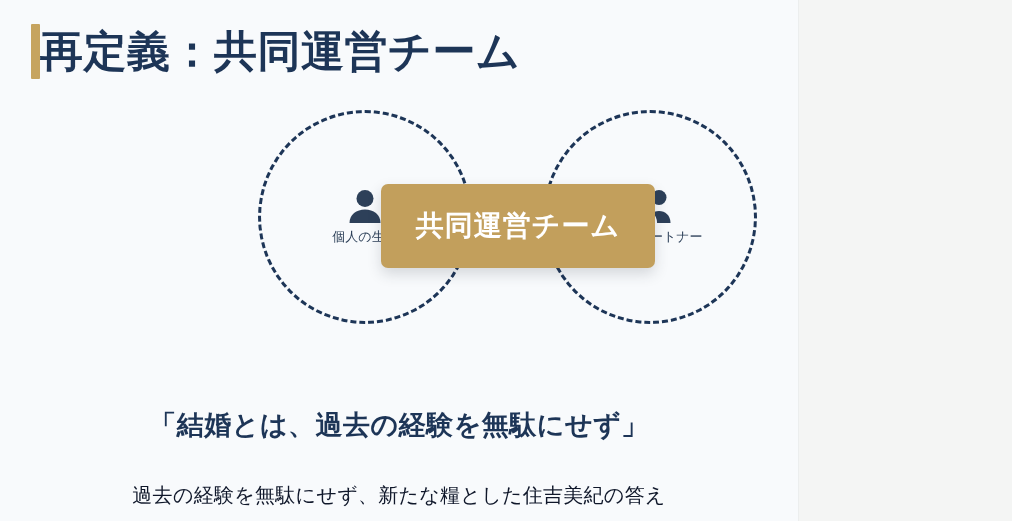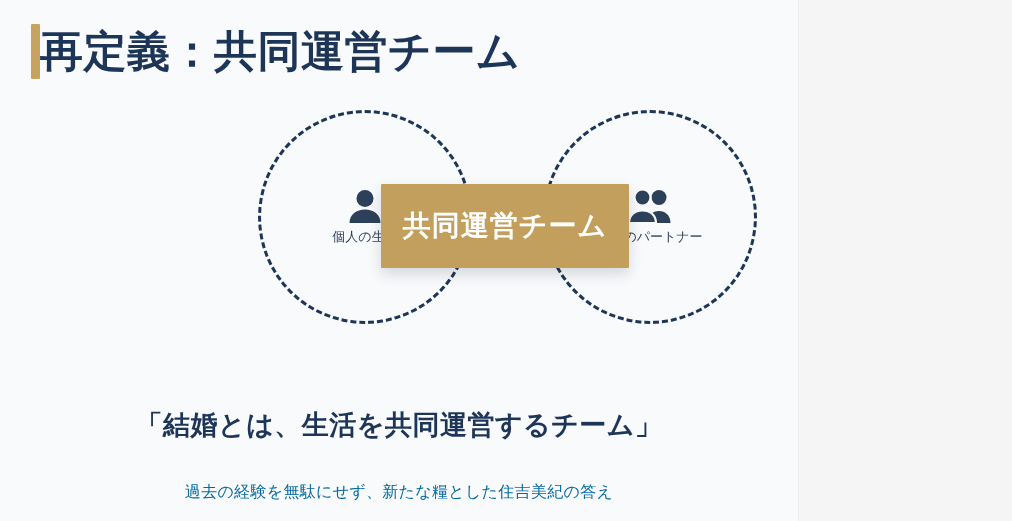--- a/index.html
+++ b/index.html
@@ -123,24 +123,24 @@
     color: #2d4059;
     white-space: nowrap;
     font-weight: 400;
   }
 
   
   .center-badge {
     position: absolute;
     left: 381px;
     top: 80px;
-    width: 248px;
+    width: 274px;
     height: 84px;
     background: #c29f5c;
-    border-radius: 1px;
+    border-radius: 7px;
     box-shadow: 0 6px 14px rgba(40, 48, 60, 0.17);
     display: flex;
     align-items: center;
     justify-content: center;
     z-index: 5;
   }
 
   .center-badge-label {
     font-size: 28px;
     font-weight: 700;
@@ -164,23 +164,23 @@
     line-height: 1.2;
     white-space: nowrap;
   }
 
   .caption {
     position: absolute;
     left: 0;
     top: 482px;
     width: 798px;
     text-align: center;
-    font-size: 16px;
+    font-size: 20px;
     font-weight: 400;
-    color: #0369a1;
+    color: #0f172a;
     letter-spacing: 0.3px;
     line-height: 1.3;
     white-space: nowrap;
   }
 </style>
 </head>
 <body>
 
 <div class="slide">
 
@@ -219,17 +219,17 @@
         <span class="venn-label">人生のパートナー</span>
       </div>
     </div>
 
     <div class="center-badge">
       <span class="center-badge-label">共同運営チーム</span>
     </div>
 
   </div>
 
-  <div class="quote">「結婚とは、生活を共同運営するチーム」</div>
+  <div class="quote">「結婚とは、過去の経験を無駄にせず」</div>
 
   <div class="caption">過去の経験を無駄にせず、新たな糧とした住吉美紀の答え</div>
 
 </div>
 
 </body></html>

